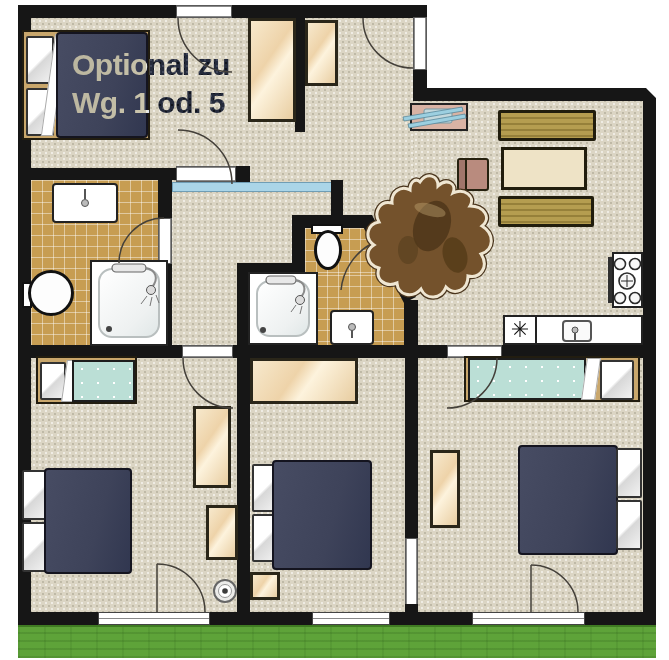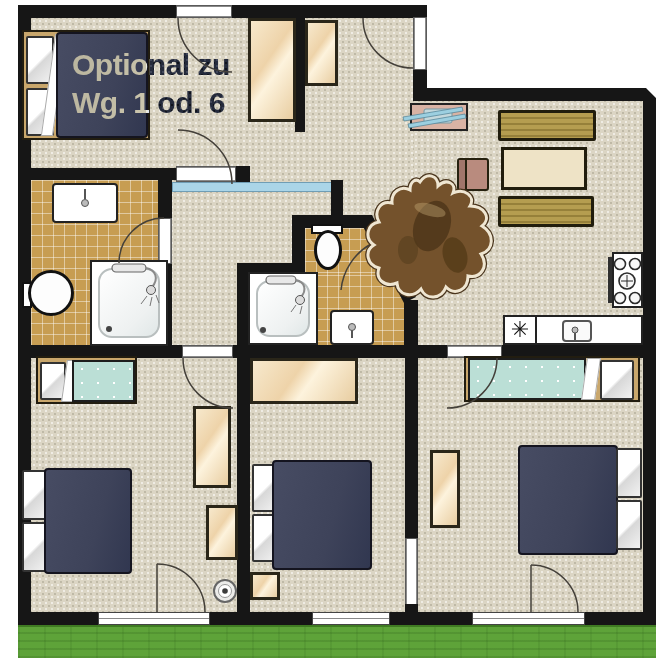--- a/index.html
+++ b/index.html
@@ -175,21 +175,21 @@
   <div class="a teal" style="left:468px;top:358px;width:118px;height:42px"></div>
   <div class="a fold" style="left:584px;top:358px;width:14px;height:42px"></div>
   <div class="a pillow" style="left:600px;top:360px;width:34px;height:40px"></div>
   <div class="a duvet" style="left:518px;top:445px;width:100px;height:110px"></div>
   <div class="a pillow" style="left:616px;top:448px;width:26px;height:50px"></div>
   <div class="a pillow" style="left:616px;top:500px;width:26px;height:50px"></div>
   <div class="a wardrobe" style="left:430px;top:450px;width:30px;height:78px"></div>
 
   <div class="a note" style="left:72px;top:46px">
     <div>Optional zu</div>
-    <div>Wg. 1 od. 6</div>
+    <div>Wg. 1 od. 5</div>
   </div>
 
   <svg class="overlay" width="669" height="660" viewBox="0 0 669 660">
     <defs>
       <pattern id="hatch" width="5" height="5" patternUnits="userSpaceOnUse" patternTransform="rotate(27)">
         <line x1="1" y1="0" x2="1" y2="5" stroke="#555" stroke-width="1.4"></line>
       </pattern>
     </defs>
 
     <polygon points="373,224 424,224 424,300 404,300" fill="#dbd5c4"></polygon>

